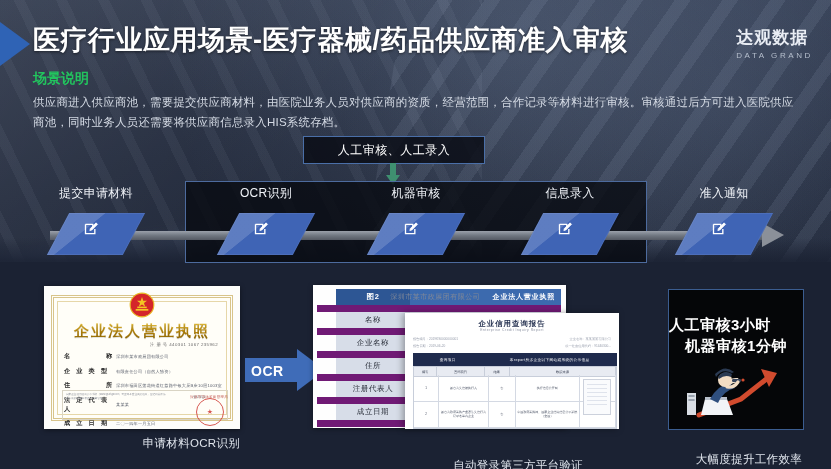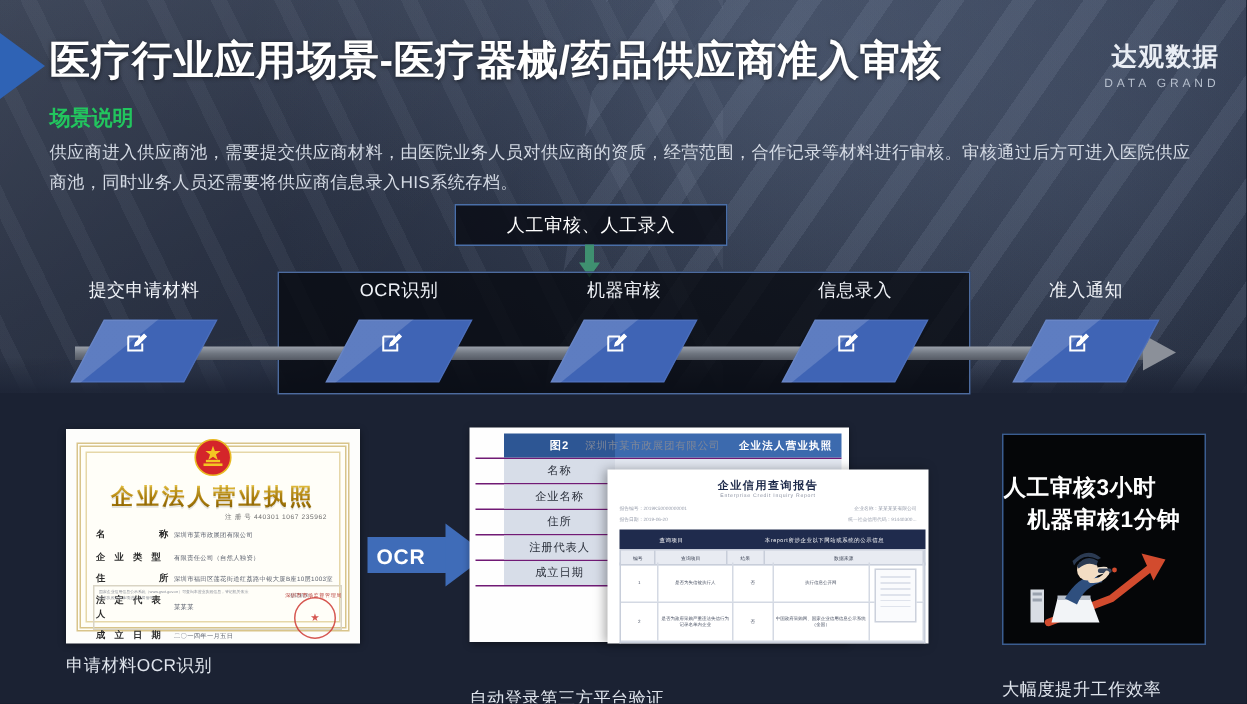--- a/index.html
+++ b/index.html
@@ -31,21 +31,21 @@
      background:linear-gradient(135deg, rgba(70,84,112,0.55), rgba(27,34,51,0));
      transform:rotate(-8deg);filter:blur(6px);}
 
   
   .hdr-tri{position:absolute;left:0;top:22px;width:0;height:0;
     border-top:22px solid transparent;border-bottom:22px solid transparent;
     border-left:30px solid #2f63b5;}
   .title{position:absolute;left:33px;top:22px;font-size:27px;font-weight:bold;
     letter-spacing:0.5px;color:#ffffff;white-space:nowrap;
     text-shadow:0 1px 3px rgba(0,0,0,.55);}
-  .logo{position:absolute;right:18px;top:26px;text-align:right;}
+  .logo{position:absolute;right:18px;top:26px;text-align:left;}
   .logo-cn{font-size:17px;font-weight:bold;letter-spacing:1px;color:#e9edf4;}
   .logo-en{font-size:8px;letter-spacing:2.6px;color:#b6bfcd;margin-top:2px;}
 
   .sub-title{position:absolute;left:33px;top:70px;font-size:14px;font-weight:bold;color:#22c55e;}
   .desc{position:absolute;left:33px;top:92px;width:768px;font-size:11.5px;
     line-height:20px;color:#d4dae4;letter-spacing:0.2px;}
 
   
   .manual-box{position:absolute;left:303px;top:136px;width:180px;height:26px;
     border:1px solid #4a6fa8;background:rgba(8,11,19,0.82);
@@ -67,21 +67,21 @@
   .step{position:absolute;top:185px;width:120px;text-align:center;}
   .step .lbl{font-size:12px;color:#f0f3f8;white-space:nowrap;letter-spacing:0.3px;}
   .para{position:absolute;top:28px;left:22px;width:76px;height:42px;
     background:#3f64b5;transform:skewX(-28deg);
     box-shadow:inset 0 0 0 1px rgba(255,255,255,0.07);}
   .para:after{content:"";position:absolute;left:0;top:0;width:100%;height:100%;
     background:linear-gradient(125deg, rgba(255,255,255,0.16) 0%, rgba(255,255,255,0.16) 34%, rgba(255,255,255,0) 35%);}
   .pencil{position:absolute;top:36px;left:47px;width:17px;height:16px;z-index:3;}
 
   
-  .panel-cap{position:absolute;font-size:11.5px;color:#dfe4ec;text-align:left;letter-spacing:0.3px;}
+  .panel-cap{position:absolute;font-size:11.5px;color:#dfe4ec;text-align:right;letter-spacing:0.3px;}
 
   
   .license{position:absolute;left:44px;top:286px;width:196px;height:143px;background:#fdfdfb;
     box-shadow:0 1px 5px rgba(0,0,0,.45);overflow:hidden;}
   .lic-border{position:absolute;left:7px;top:9px;right:7px;bottom:8px;border:3px double #d8c48b;background:#fffef8;}
   .lic-border:before{content:"";position:absolute;inset:3px;border:1px solid #e6d7a8;}
   .lic-emblem{position:absolute;left:50%;top:4px;transform:translateX(-50%);width:32px;height:30px;}
   .lic-title{position:absolute;left:0;right:0;top:36px;text-align:center;
     font-size:15px;font-weight:bold;letter-spacing:2px;
     color:#c9a227;
@@ -106,21 +106,21 @@
   .ocr-arrow{position:absolute;left:245px;top:349px;width:80px;height:42px;}
   .ocr-rect{position:absolute;left:0;top:9px;width:54px;height:24px;background:#3f6cb8;}
   .ocr-head{position:absolute;left:52px;top:0;width:0;height:0;
     border-top:21px solid transparent;border-bottom:21px solid transparent;border-left:28px solid #3f6cb8;}
   .ocr-txt{position:absolute;left:6px;top:14px;font-size:14px;font-weight:bold;color:#fff;letter-spacing:.5px;z-index:2;}
 
   
   .tbl-panel{position:absolute;left:313px;top:285px;width:253px;height:143px;background:#fefefe;
     box-shadow:0 1px 5px rgba(0,0,0,.4);overflow:hidden;}
   .tbl{position:absolute;left:4px;top:4px;width:244px;}
-  .trow{display:flex;height:16px;border-bottom:1px solid #701a75;padding-left:19px;}
+  .trow{display:flex;height:16px;border-bottom:7px solid #701a75;padding-left:19px;}
   .tk{width:74px;background:#d7dde8;display:flex;align-items:center;justify-content:center;
       font-size:7.5px;color:#2a2f3a;letter-spacing:.6px;}
   .tv{flex:1;background:#e3e8f1;}
   .trow.head .tk{background:#2d5694;color:#fff;font-weight:bold;}
   .trow.head .tv{background:#3c6aae;position:relative;}
   .thead-txt{position:absolute;right:6px;top:3px;font-size:7px;color:#ffffff;font-weight:bold;letter-spacing:.8px;}
   .tv-ghost{position:absolute;left:30%;top:3px;font-size:7px;color:#7f8798;letter-spacing:.5px;}
 
   
   .report{position:absolute;left:405px;top:313px;width:178px;height:116px;background:#fff;

